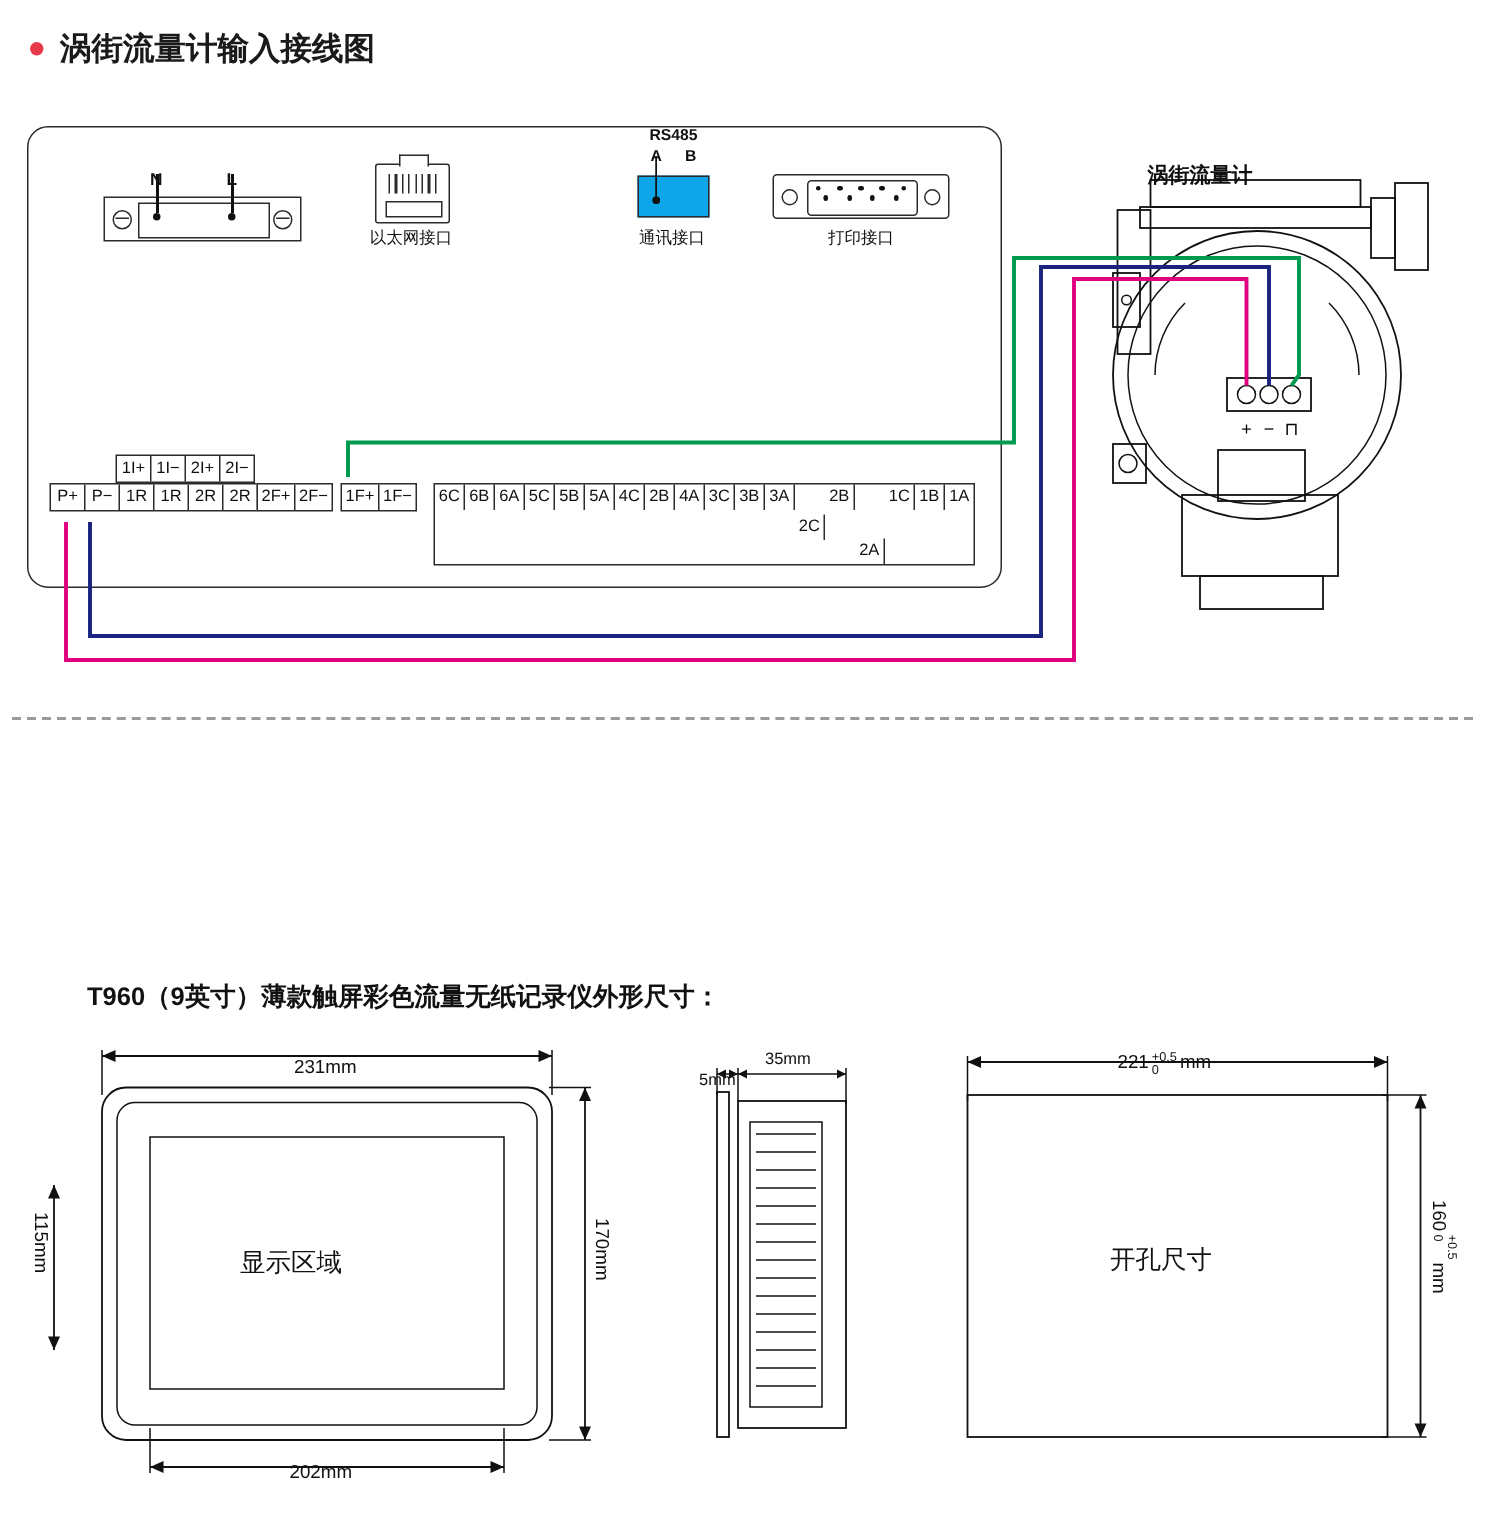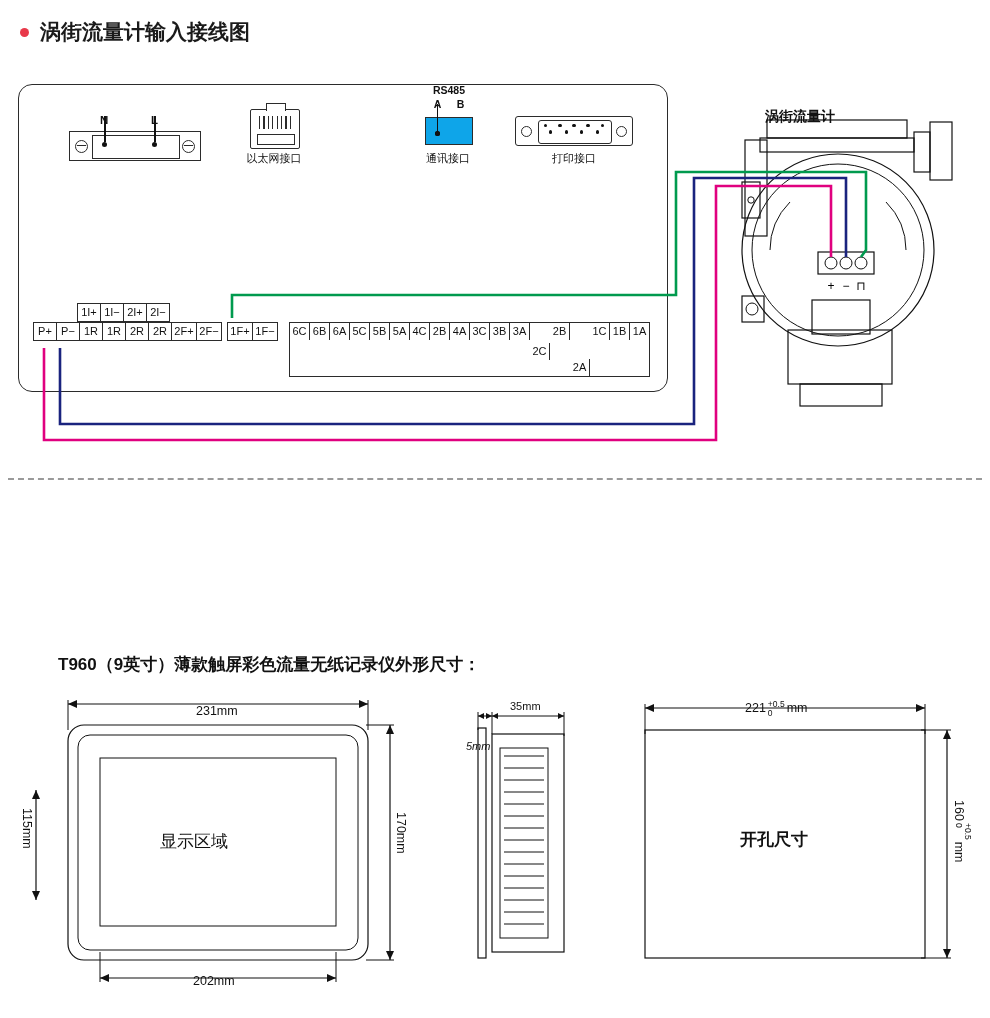--- a/index.html
+++ b/index.html
@@ -363,26 +363,26 @@
       <line x1="921" y1="268" x2="951" y2="268" class="ln-thin"></line>
     </g>
   </svg>
 
   <div class="dim-txt" style="left:196px;top:704px;">231mm</div>
   <div class="dim-txt" style="left:193px;top:974px;">202mm</div>
   <div class="dim-txt v" style="left:20px;top:808px;">115mm</div>
   <div class="dim-txt v" style="left:394px;top:812px;">170mm</div>
   <div class="panel-lbl" style="left:160px;top:830px;">显示区域</div>
 
-  <div class="dim-txt" style="left:466px;top:740px;font-size:11px;font-style:italic;">5mm</div>
+  <div class="dim-txt" style="left:466px;top:714px;font-size:11px;">5mm</div>
   <div class="dim-txt" style="left:510px;top:700px;font-size:11px;">35mm</div>
 
   <div class="dim-txt" style="left:745px;top:700px;">
     <span>221</span><span style="display:inline-block;vertical-align:middle;font-size:8.5px;line-height:9px;text-align:left;margin:0 2px;"><span style="display:block;">+0.5</span><span style="display:block;">0</span></span><span>mm</span>
   </div>
 
   <div class="dim-txt v" style="left:952px;top:800px;">
     <span>160</span><span style="display:inline-block;font-size:8.5px;line-height:9px;margin:2px 0;"><span style="display:block;">+0.5</span><span style="display:block;">0</span></span><span>mm</span>
   </div>
 
-  <div class="panel-lbl" style="left:740px;top:828px;font-weight:bold;">开孔尺寸</div>
+  <div class="panel-lbl" style="left:740px;top:828px;">开孔尺寸</div>
 
 </div>
 
 </body></html>

